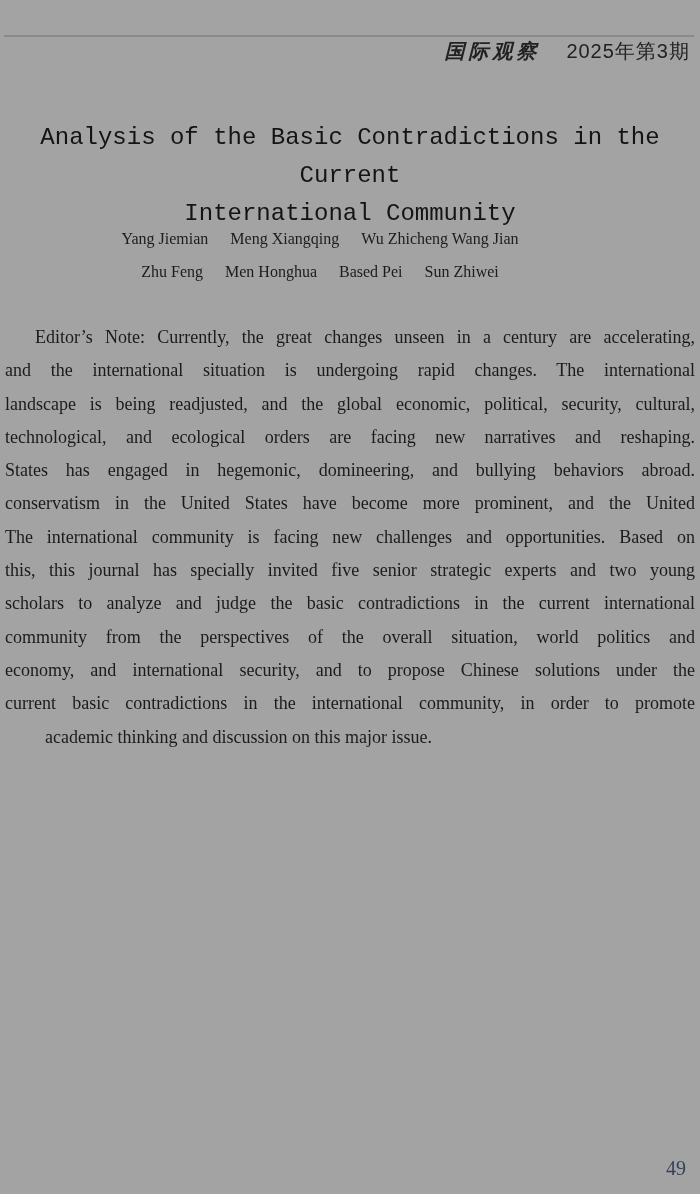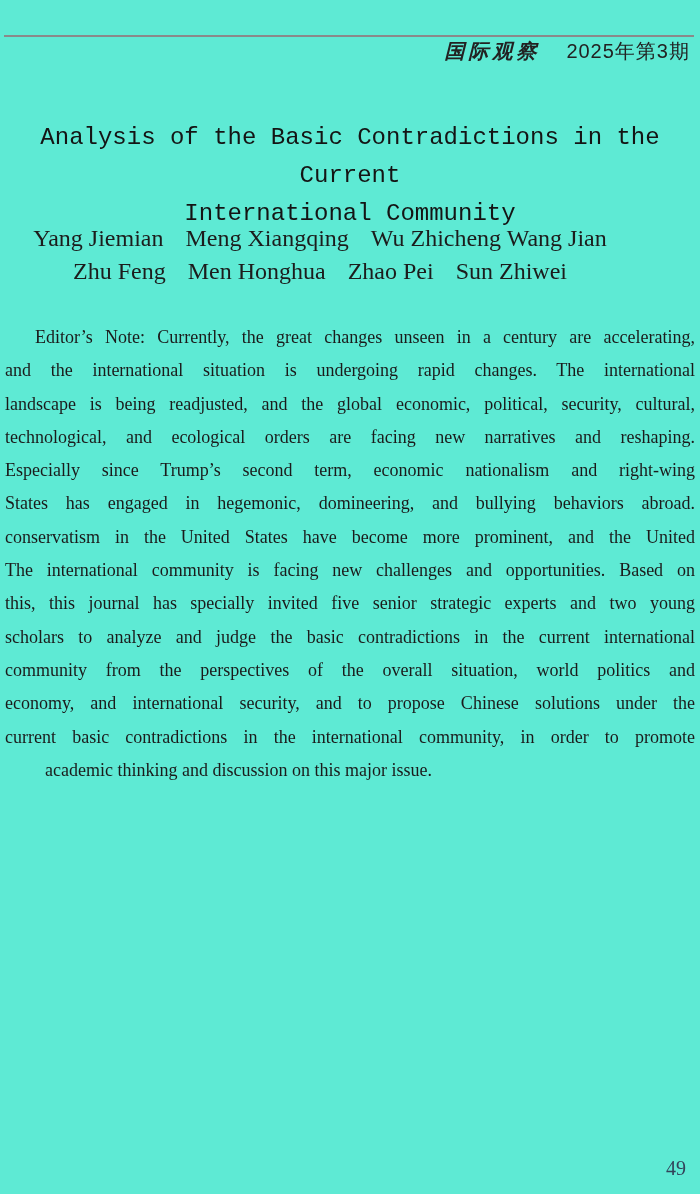--- a/index.html
+++ b/index.html
@@ -4,21 +4,21 @@
 <style>
   html, body {
     margin: 0;
     padding: 0;
     background: #ffffff;
   }
   .page {
     position: relative;
     width: 700px;
     height: 1194px;
-    background: #5eead4;
+    background: #a3a3a3;
     overflow: hidden;
     font-family: "Liberation Serif", serif;
     color: #1c1c1c;
   }
   
   .header {
     position: absolute;
     top: 3px;
     right: 10px;
     display: flex;
@@ -60,21 +60,21 @@
     line-height: 38px;
     font-weight: 400;
     color: #141414;
   }
   
   .authors {
     position: absolute;
     top: 222px;
     left: 0;
     width: 640px;
-    font-size: 24px;
+    font-size: 16px;
     line-height: 33px;
     color: #1c1c1c;
   }
   .author-row {
     display: flex;
     justify-content: center;
     gap: 22px;
     white-space: nowrap;
   }
   
@@ -130,31 +130,30 @@
 
   <div class="authors">
     <div class="author-row">
       <span>Yang Jiemian</span>
       <span>Meng Xiangqing</span>
       <span>Wu Zhicheng Wang Jian</span>
     </div>
     <div class="author-row">
       <span>Zhu Feng</span>
       <span>Men Honghua</span>
-      <span>Zhao Pei</span>
+      <span>Based Pei</span>
       <span>Sun Zhiwei</span>
     </div>
   </div>
 
   <div class="note-body">
     <div class="bline"><span class="note-label">Editor’s Note:</span> <span>Currently, the great changes unseen in a century are accelerating,</span></div>
     <div class="bline">and the international situation is undergoing rapid changes. The international</div>
     <div class="bline">landscape is being readjusted, and the global economic, political, security, cultural,</div>
     <div class="bline">technological, and ecological orders are facing new narratives and reshaping.</div>
-    <div class="bline">Especially since Trump’s second term, economic nationalism and right-wing</div>
     <div class="bline">States has engaged in hegemonic, domineering, and bullying behaviors abroad.</div>
     <div class="bline">conservatism in the United States have become more prominent, and the United</div>
     <div class="bline">The international community is facing new challenges and opportunities. Based on</div>
     <div class="bline">this, this journal has specially invited five senior strategic experts and two young</div>
     <div class="bline">scholars to analyze and judge the basic contradictions in the current international</div>
     <div class="bline">community from the perspectives of the overall situation, world politics and</div>
     <div class="bline">economy, and international security, and to propose Chinese solutions under the</div>
     <div class="bline">current basic contradictions in the international community, in order to promote</div>
     <div class="bline last">academic thinking and discussion on this major issue.</div>
   </div>

